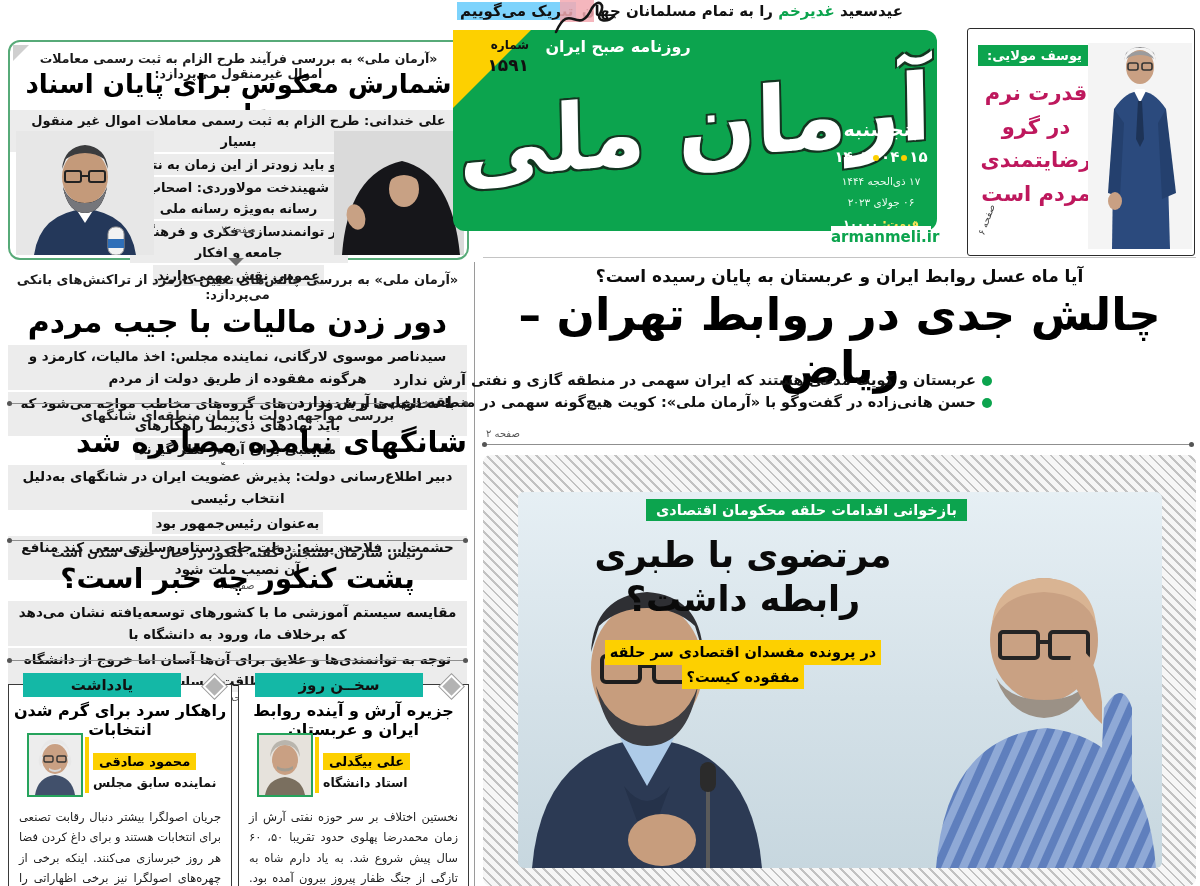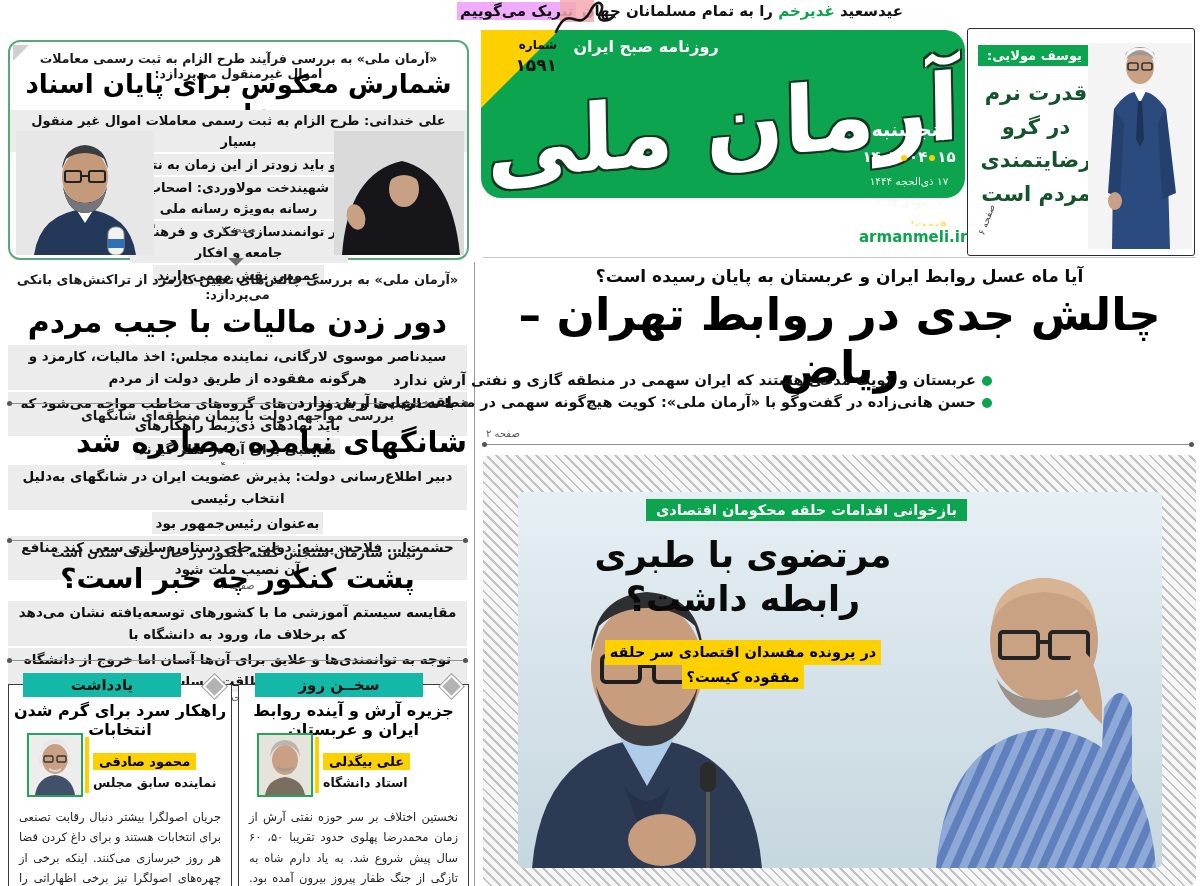--- a/index.html
+++ b/index.html
@@ -7,25 +7,25 @@
     width:1200px;height:886px;position:relative;overflow:hidden;
     background:#ffffff;
     font-family:"DejaVu Sans","Liberation Sans",sans-serif;
     direction:rtl;
   }
   .abs{position:absolute;}
   
   .topstrip{left:440px;top:2px;width:480px;height:26px;text-align:center;
     font-size:15px;font-weight:bold;color:#111;white-space:nowrap;}
   .topstrip .hl-green{color:#0ca44e;}
-  .topstrip .hl-pink{background:#f0abfc;padding:0 3px;}
+  .topstrip .hl-pink{background:#7dd3fc;padding:0 3px;}
   .flourish{left:548px;top:-2px;width:72px;height:40px;z-index:5;}
   .pinkblob{left:560px;top:0;width:34px;height:22px;background:#f3a9b2;opacity:.85;z-index:1;}
   
-  .masthead{left:481px;top:30px;width:484px;height:168px;background:#0ca44e;border-radius:20px;z-index:2;}
+  .masthead{left:453px;top:30px;width:484px;height:201px;background:#0ca44e;border-radius:12px;z-index:2;}
   .issue-tri{left:0;top:0;width:0;height:0;border-top:78px solid #fdd000;border-left:78px solid transparent;
     right:auto;transform:scaleX(-1);position:absolute;}
   .issue-txt{left:6px;top:8px;width:70px;text-align:right;color:#111;font-weight:bold;line-height:1.3;z-index:3;}
   .issue-txt .lbl{font-size:12px;display:block;}
   .issue-txt .num{font-size:17px;display:block;}
   .tagline{left:0;top:7px;width:330px;text-align:center;color:#fff;font-weight:bold;font-size:16px;letter-spacing:0;}
   .logo{left:0;top:38px;width:100%;text-align:center;color:#fff;font-weight:bold;font-size:92px;line-height:1.3;
     transform:rotate(-5deg) skewX(-4deg);
     text-shadow:0 0 2px #143, 2px 2px 0 #16331f,-2px 2px 0 #16331f,2px -2px 0 #16331f,-2px -2px 0 #16331f;}
   .datecol{right:8px;top:88px;width:96px;text-align:center;color:#fff;}
@@ -34,21 +34,21 @@
   .datecol .dot{display:inline-block;width:6px;height:6px;border-radius:50%;background:#fdd000;margin:0 2px;vertical-align:middle;}
   .datecol .hij,.datecol .greg{font-size:10.5px;margin-top:9px;display:block;color:#eafbef;}
   .datecol .price{font-size:11.5px;font-weight:bold;margin-top:9px;display:block;}
   .datecol .price .plabel{color:#ffe259;}
   .webbar{right:6px;top:196px;width:100px;background:#fff;color:#0ca44e;font-weight:bold;
     font-size:15px;text-align:center;padding:2px 0;direction:ltr;}
   
   .rightbox{left:967px;top:28px;width:226px;height:226px;border:1.5px solid #2b2b2b;border-radius:3px;background:#fff;}
   .rightbox .glabel{left:10px;top:16px;background:#0ca44e;color:#fff;font-size:13px;font-weight:bold;padding:3px 9px;}
   .rightbox .rb-headline{left:4px;top:48px;width:128px;text-align:center;font-size:21px;font-weight:bold;
-    color:#14532d;line-height:1.6;}
+    color:#be185d;line-height:1.6;}
   .rightbox .rb-photo{right:2px;top:14px;}
   .rightbox .rb-page{left:2px;bottom:30px;font-size:9.5px;color:#444;transform:rotate(-70deg);}
   
   .tlbox{left:8px;top:40px;width:457px;height:216px;border:2px solid #57aa78;border-radius:12px;background:#fff;}
   .fold{left:3px;top:3px;width:0;height:0;border-top:16px solid #cfcfcf;border-right:16px solid transparent;}
   .tl-kicker{left:10px;top:9px;width:437px;text-align:center;font-size:12.5px;font-weight:bold;color:#1a1a1a;}
   .tl-headline{left:10px;top:27px;width:437px;text-align:center;font-size:26px;font-weight:bold;color:#000;}
   .tl-subs{left:0;top:66px;width:100%;text-align:center;font-size:13px;font-weight:bold;color:#111;line-height:1.62;}
   .tl-subs .s{background:#ececec;padding:0 4px;display:inline-block;margin-top:2px;}
   .tl-subs .narrow{max-width:210px;}

